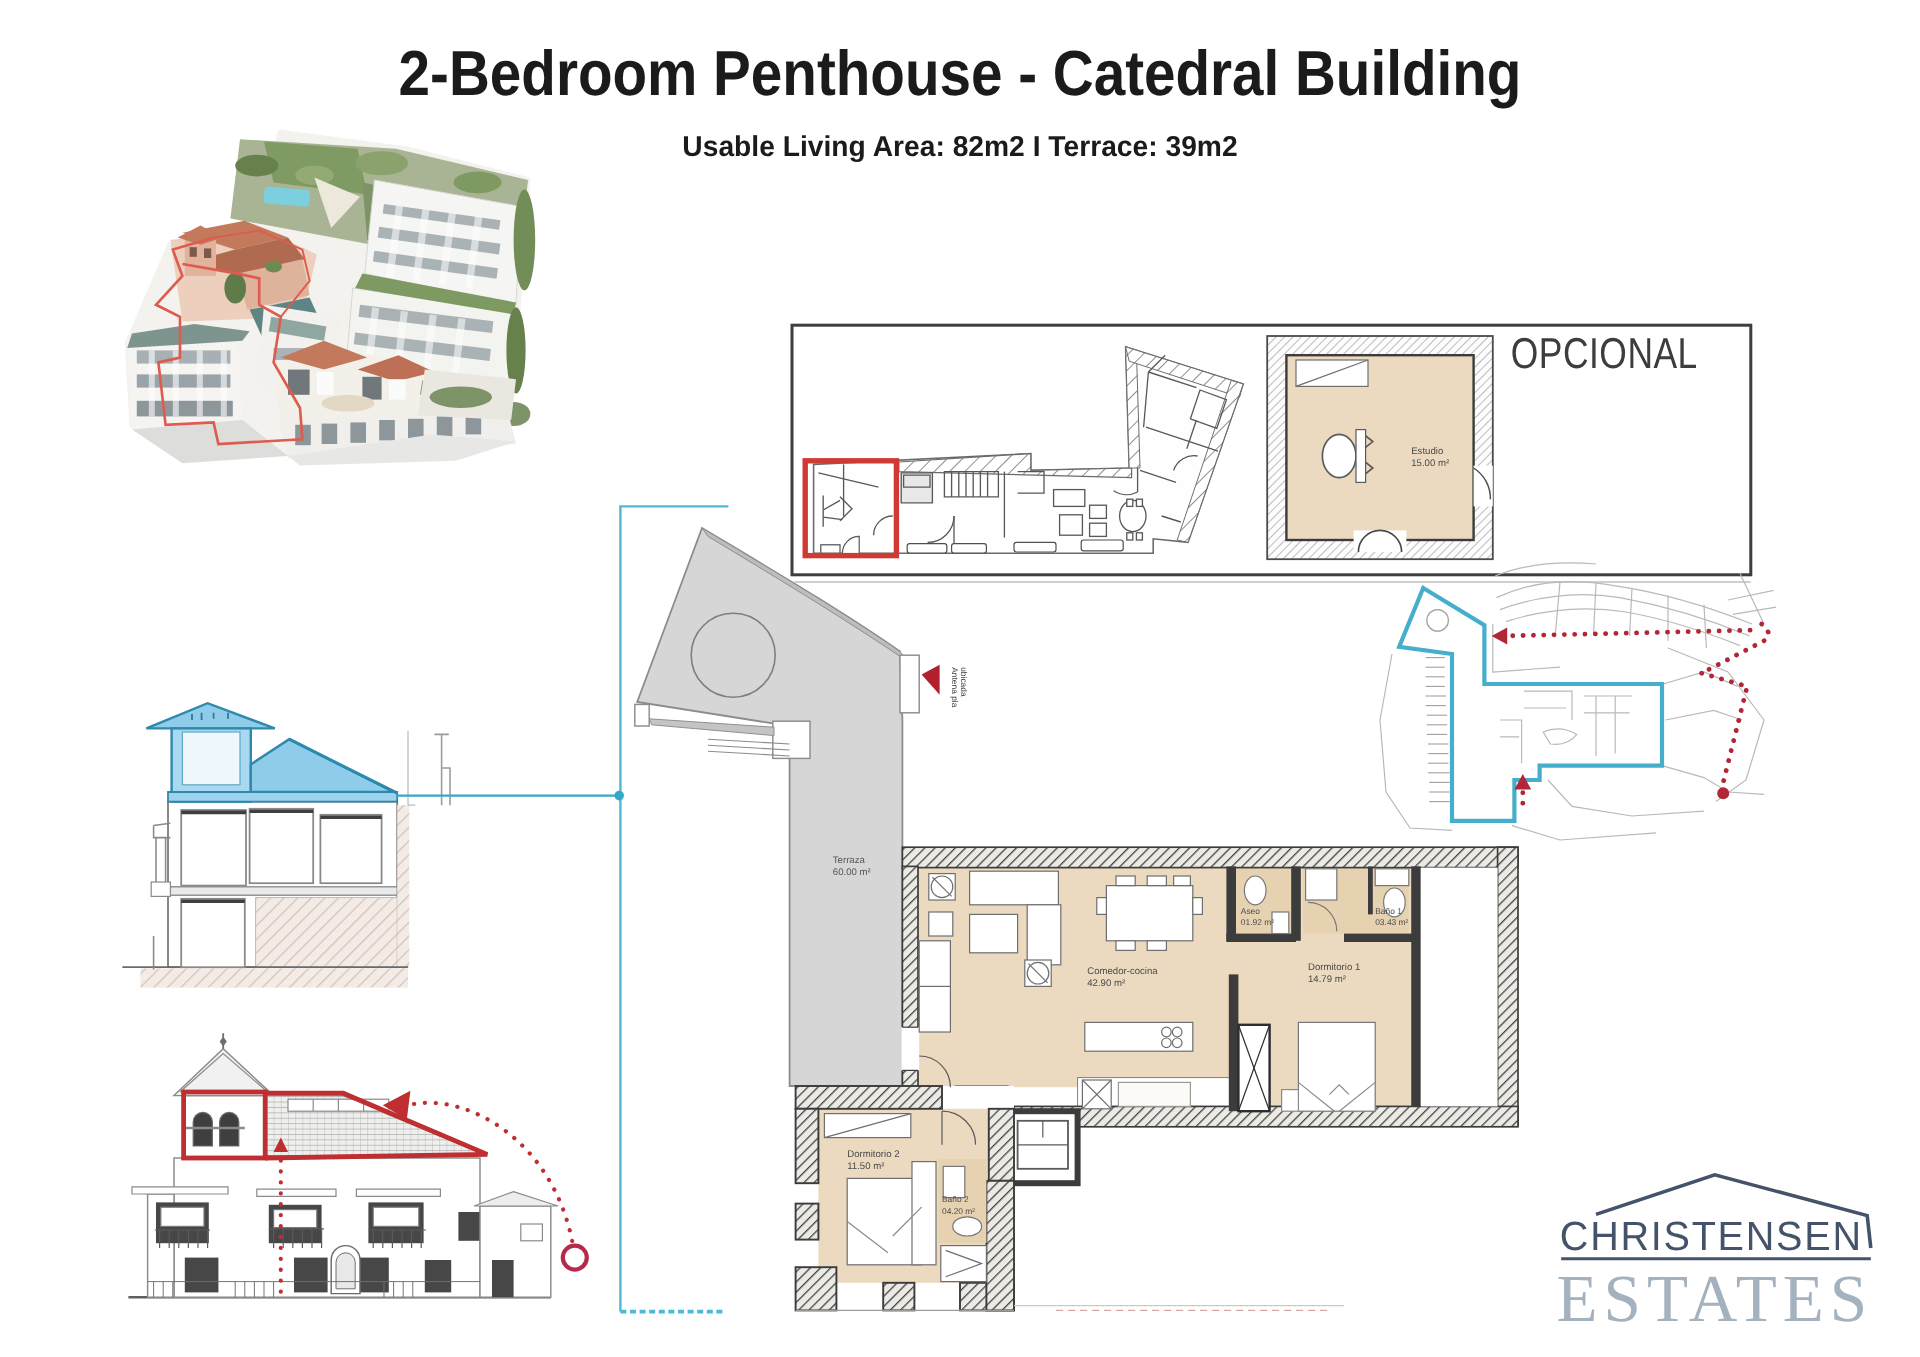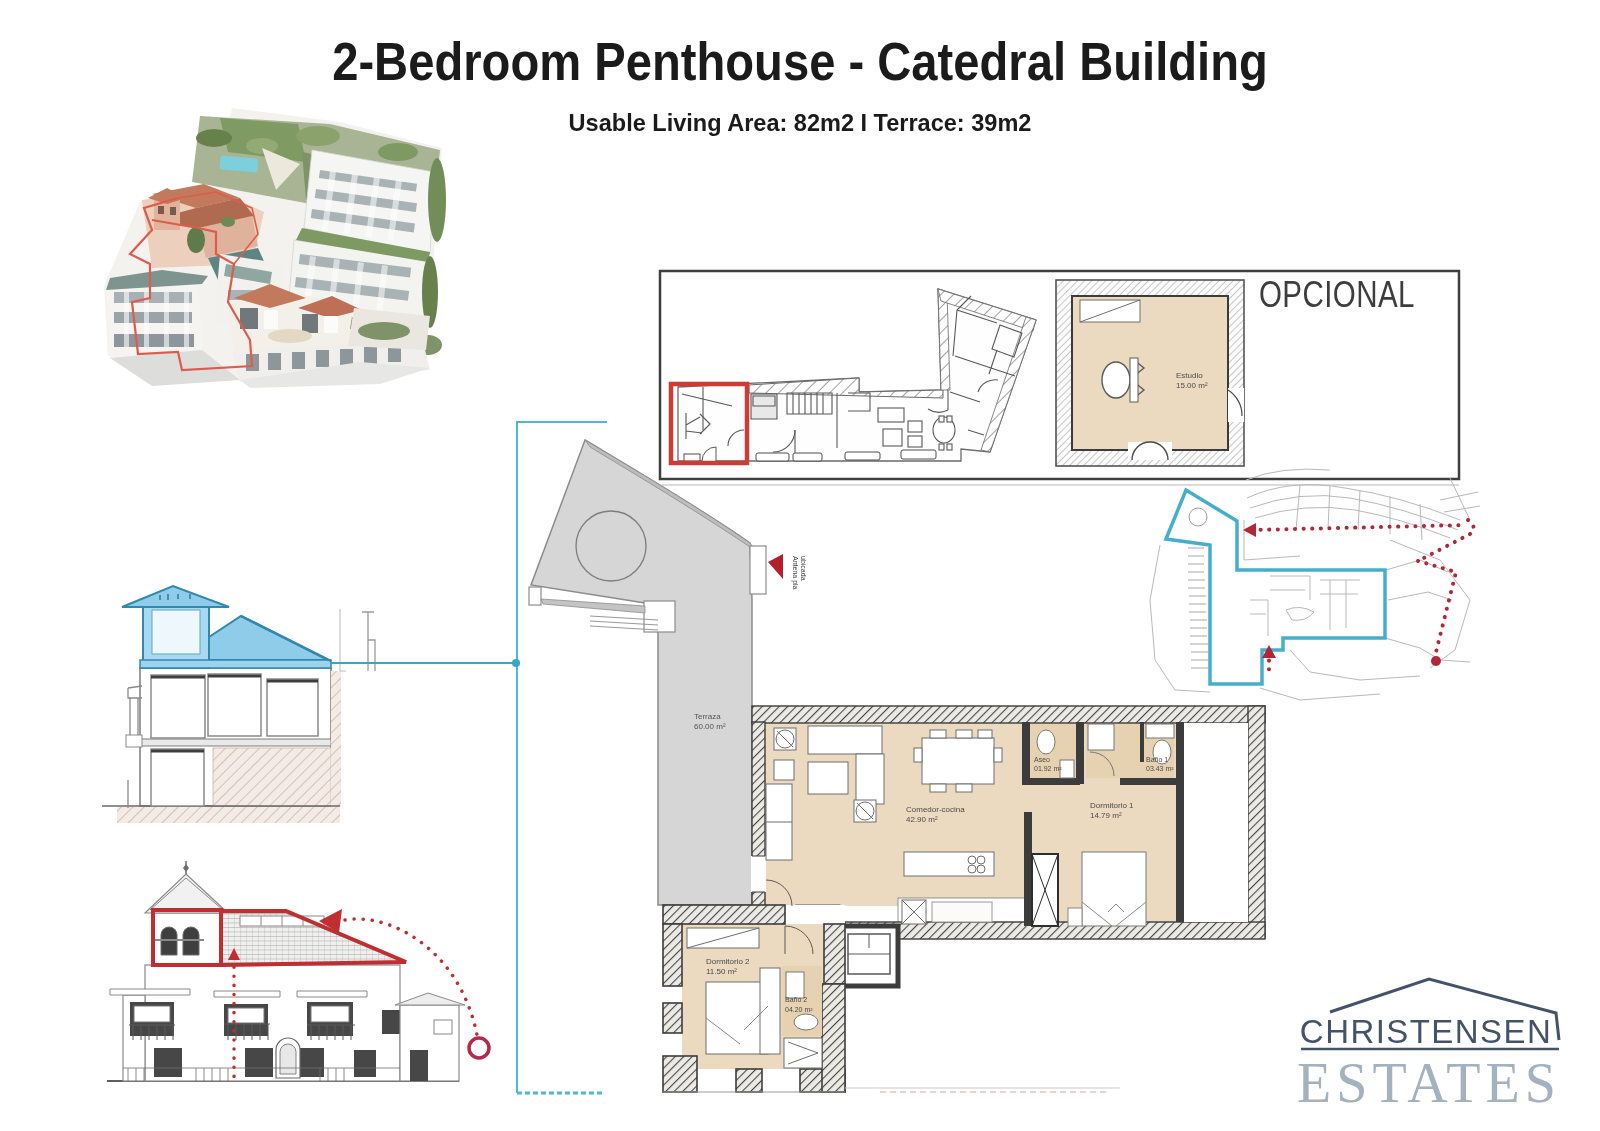--- a/index.html
+++ b/index.html
@@ -1,21 +1,21 @@
 <!DOCTYPE html>
 <html><head>
 <meta charset="utf-8">
 <style>
 html,body{margin:0;padding:0;background:#ffffff;}
 body{width:1600px;height:1131px;position:relative;overflow:hidden;font-family:"Liberation Sans",sans-serif;}
 #title{position:absolute;left:0;top:31px;width:1600px;text-align:center;font-weight:bold;font-size:53px;color:#1b1b1b;transform:scaleX(0.89);}
 #subtitle{position:absolute;left:0;top:109px;width:1600px;text-align:center;font-weight:bold;font-size:24px;color:#1b1b1b;transform:scaleX(0.98);}
 #opcional{position:absolute;left:1259px;top:274px;width:220px;font-size:36px;color:#3d3d3d;letter-spacing:0.5px;transform:scaleX(0.82);transform-origin:left top;}
 #chris{position:absolute;left:1299px;top:1012px;width:262px;text-align:center;font-size:34px;color:#44536a;letter-spacing:1.5px;transform:scaleX(0.97);transform-origin:left top;}
-#estates{position:absolute;left:1297px;top:1051px;width:264px;text-align:center;font-family:"Liberation Serif",serif;font-size:56px;color:#a4b1bf;letter-spacing:5px;}
+#estates{position:absolute;left:1297px;top:1051px;width:264px;text-align:right;font-family:"Liberation Serif",serif;font-size:56px;color:#a4b1bf;letter-spacing:5px;}
 svg{position:absolute;left:0;top:0;}
 </style>
 </head>
 <body>
 <div id="title">2-Bedroom Penthouse - Catedral Building</div>
 <div id="subtitle">Usable Living Area: 82m2 I Terrace: 39m2</div>
 <svg width="1600" height="1131" viewBox="0 0 1600 1131">
 <defs>
 <pattern id="hatchW" width="6" height="6" patternUnits="userSpaceOnUse" patternTransform="rotate(45)">
   <rect width="6" height="6" fill="#eceae5"></rect>

